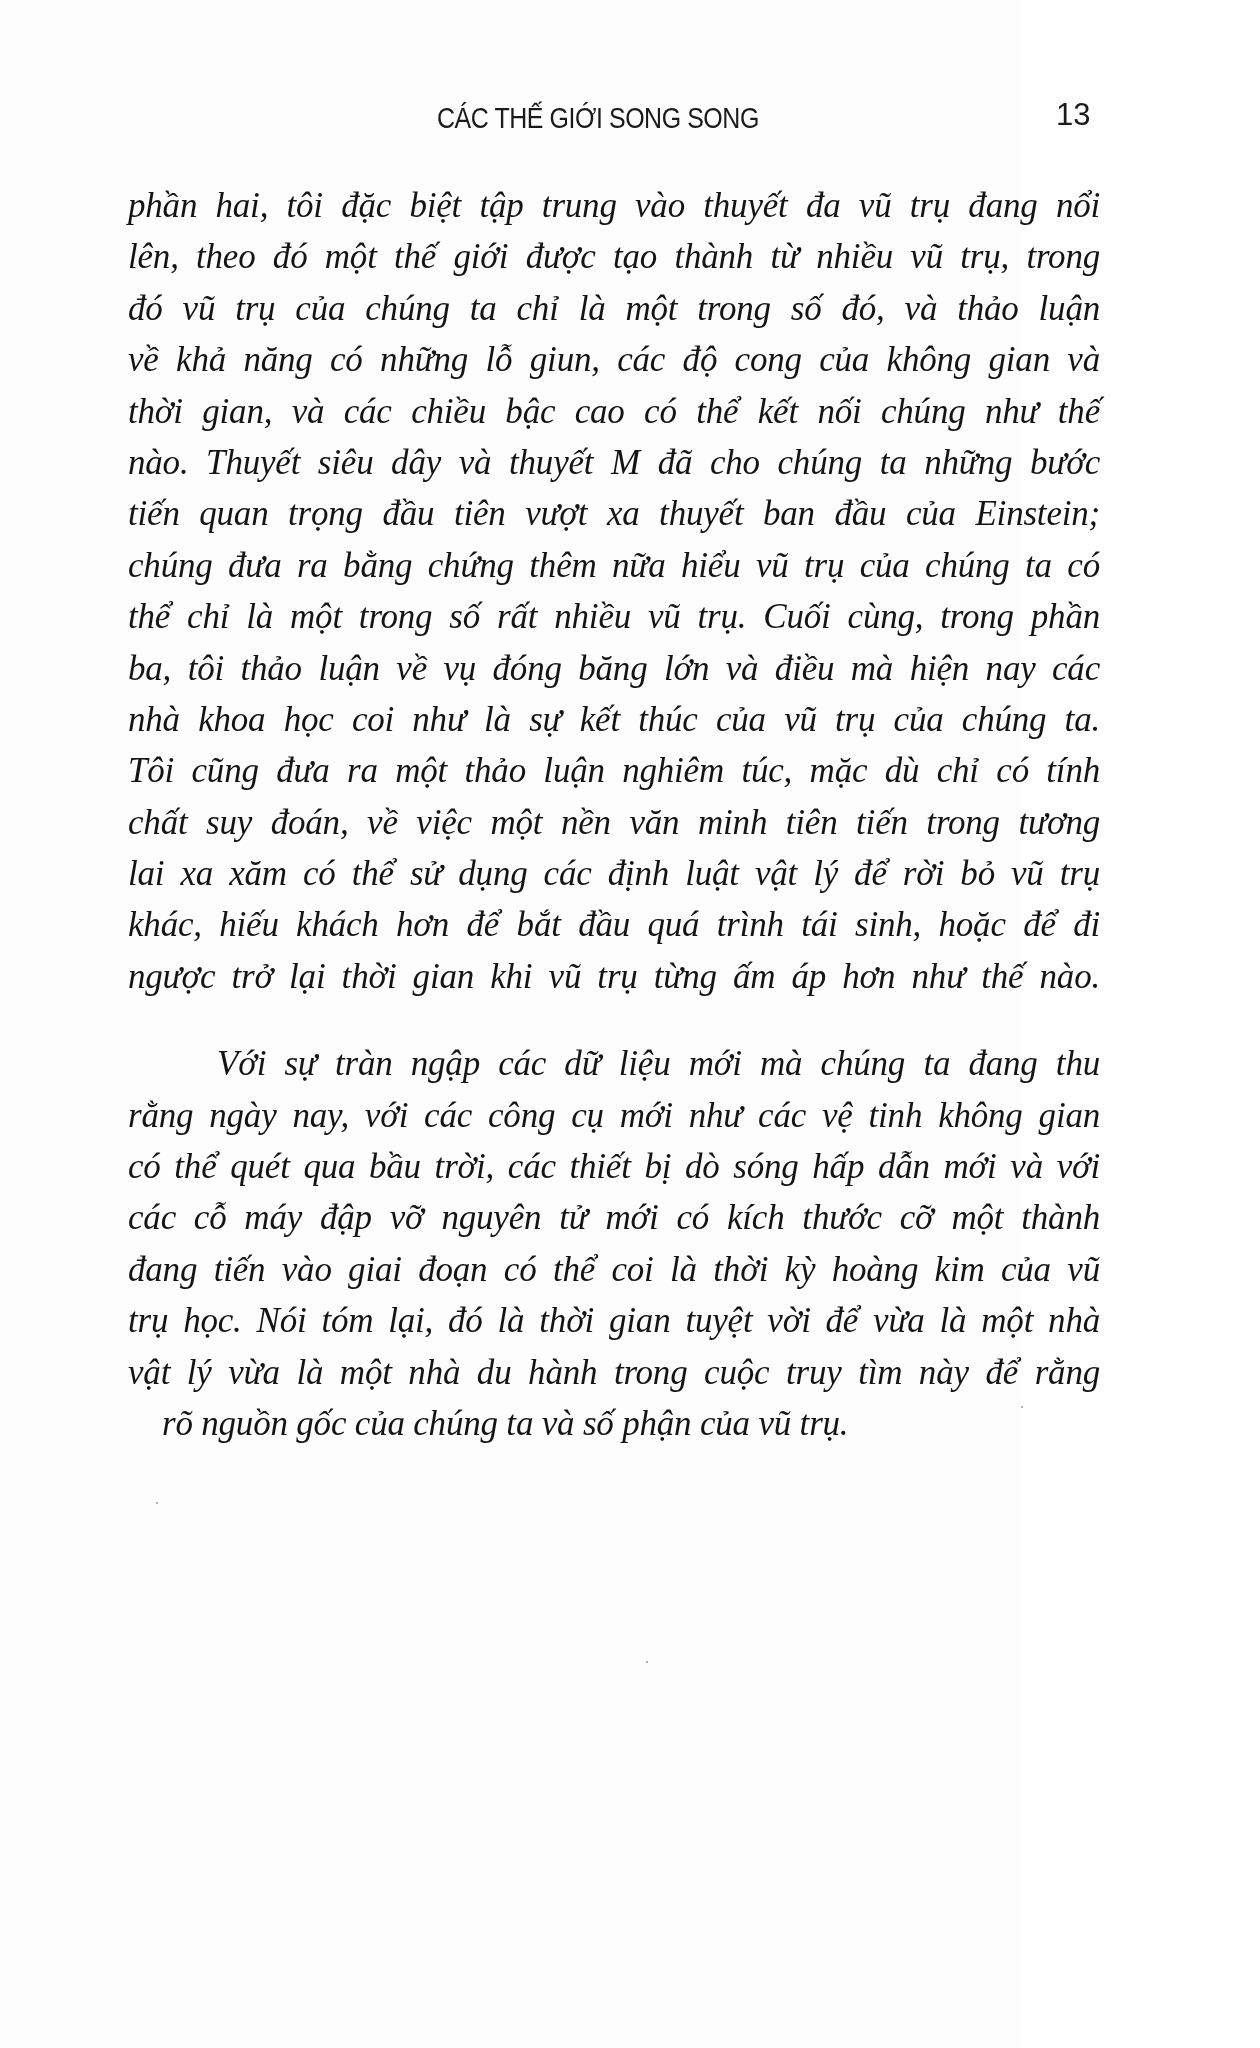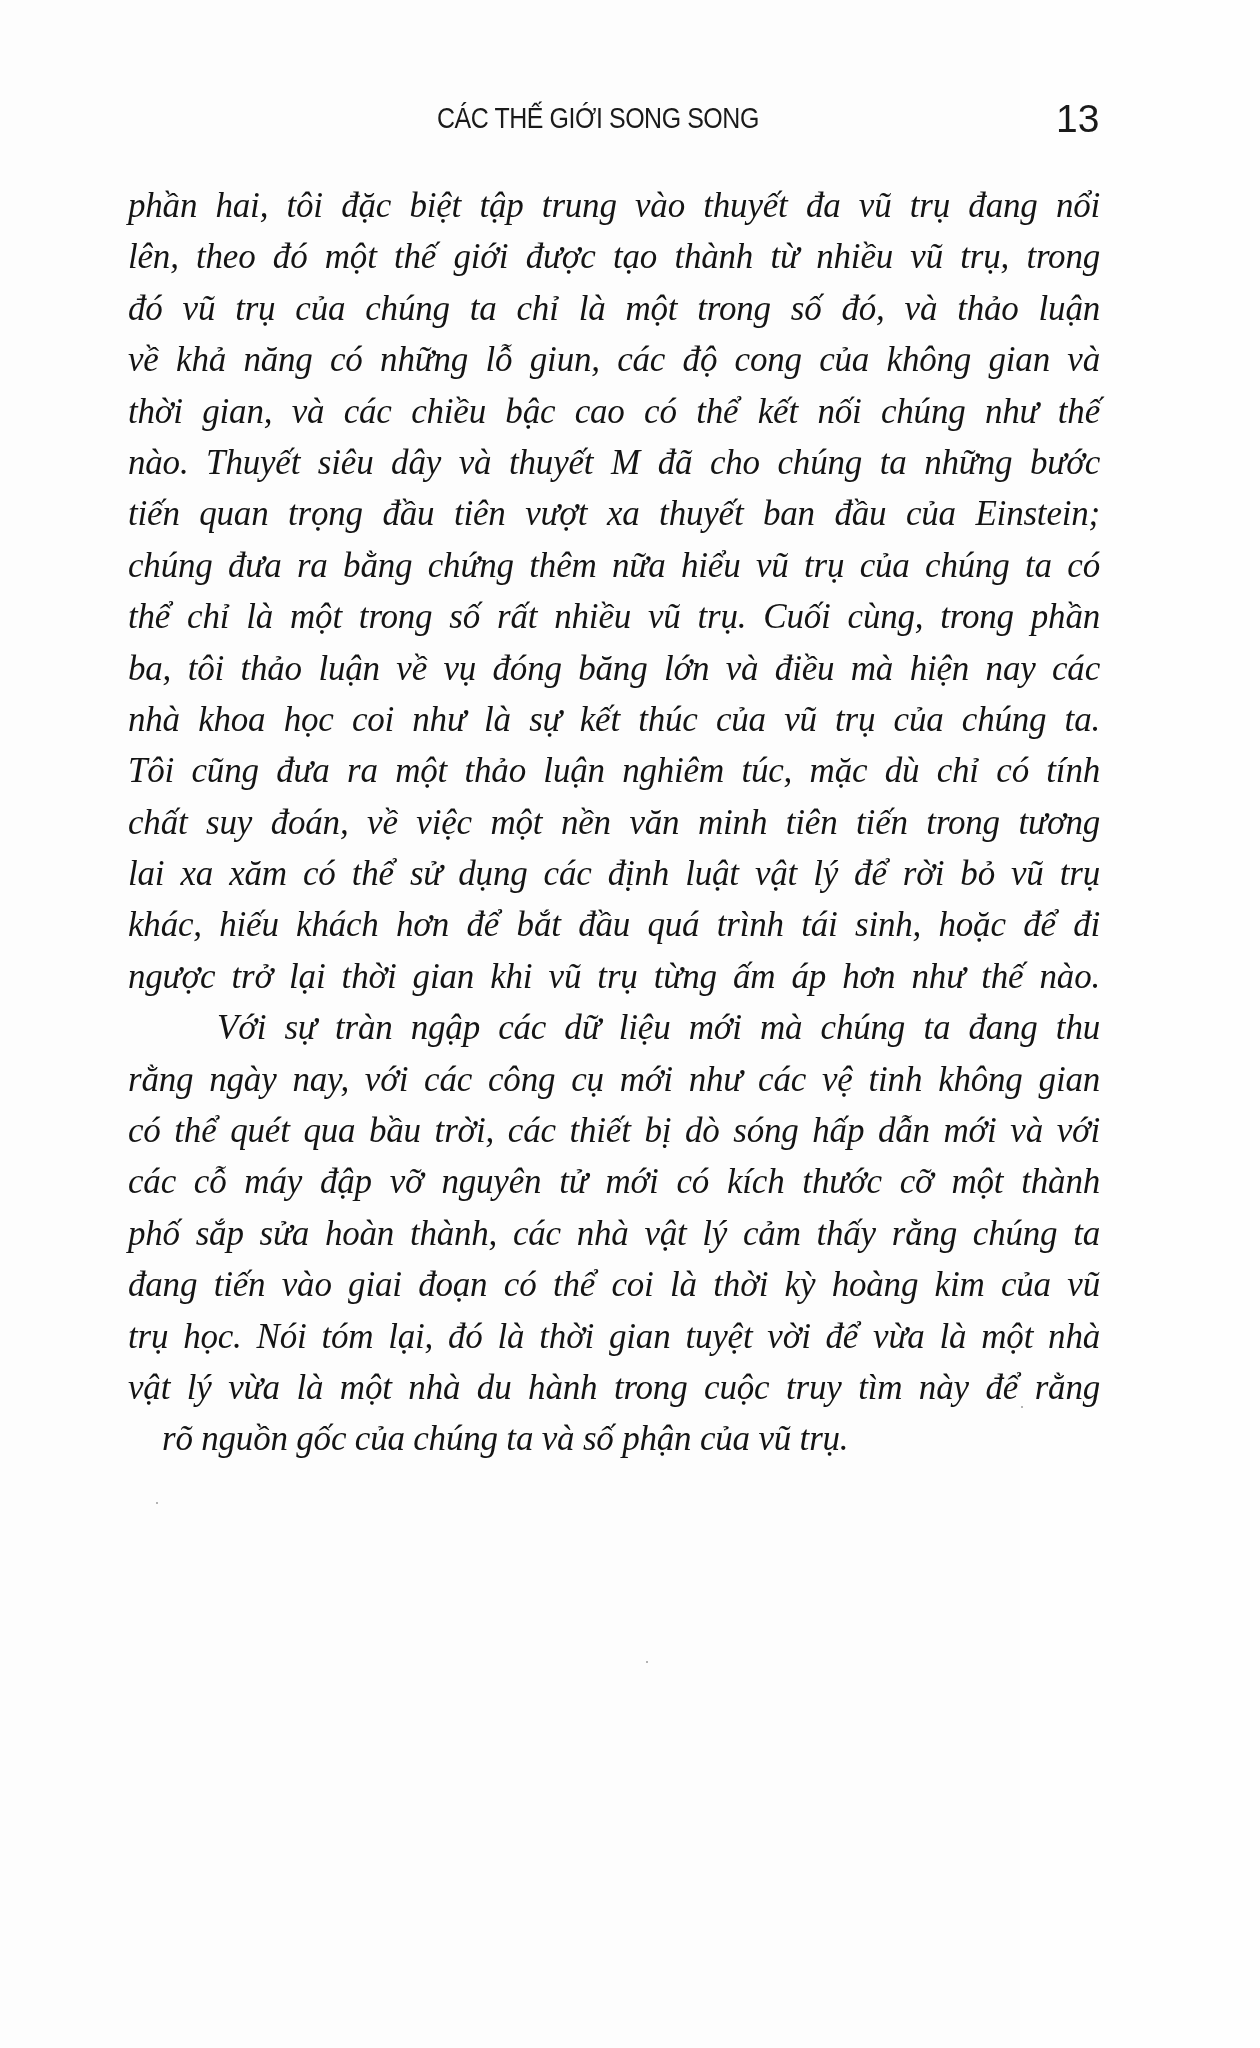--- a/index.html
+++ b/index.html
@@ -31,21 +31,21 @@
       color: #1a1a1a;
       transform: scaleX(0.86);
       transform-origin: left top;
       white-space: nowrap;
     }
     .page-number {
       position: absolute;
       left: 1056px;
       top: 97px;
       font-family: "Liberation Sans", "DejaVu Sans", sans-serif;
-      font-size: 39px;
+      font-size: 31px;
       color: #1a1a1a;
       white-space: nowrap;
     }
     .body-text {
       position: absolute;
       left: 128px;
       top: 180px;
       width: 972px;
       font-style: italic;
     }
@@ -60,20 +60,21 @@
       text-align: justify;
       text-align-last: justify;
       letter-spacing: -0.2px;
     }
     .line.last {
       text-align-last: left;
       margin-left: 34px;
     }
     .line.indent {
       padding-left: 89px;
+      margin-top: 36px;
     }
     .speck {
       position: absolute;
       width: 2px;
       height: 2px;
       background: #9a9a9a;
       border-radius: 50%;
     }
   </style>
 </head>
@@ -103,21 +104,20 @@
       <span class="line">lai xa xăm có thể sử dụng các định luật vật lý để rời bỏ vũ trụ</span>
       <span class="line">khác, hiếu khách hơn để bắt đầu quá trình tái sinh, hoặc để đi</span>
       <span class="line">ngược trở lại thời gian khi vũ trụ từng ấm áp hơn như thế nào.</span>
     </div>
 
     <div>
       <span class="line indent">Với sự tràn ngập các dữ liệu mới mà chúng ta đang thu</span>
       <span class="line">rằng ngày nay, với các công cụ mới như các vệ tinh không gian</span>
       <span class="line">có thể quét qua bầu trời, các thiết bị dò sóng hấp dẫn mới và với</span>
       <span class="line">các cỗ máy đập vỡ nguyên tử mới có kích thước cỡ một thành</span>
-      <span class="line">phố sắp sửa hoàn thành, các nhà vật lý cảm thấy rằng chúng ta</span>
       <span class="line">đang tiến vào giai đoạn có thể coi là thời kỳ hoàng kim của vũ</span>
       <span class="line">trụ học. Nói tóm lại, đó là thời gian tuyệt vời để vừa là một nhà</span>
       <span class="line">vật lý vừa là một nhà du hành trong cuộc truy tìm này để rằng</span>
       <span class="line last">rõ nguồn gốc của chúng ta và số phận của vũ trụ.</span>
     </div>
   </div>
 
   <div class="speck" style="left:156px; top:1502px;"></div>
   <div class="speck" style="left:646px; top:1661px;"></div>
   <div class="speck" style="left:1021px; top:1406px;"></div>

